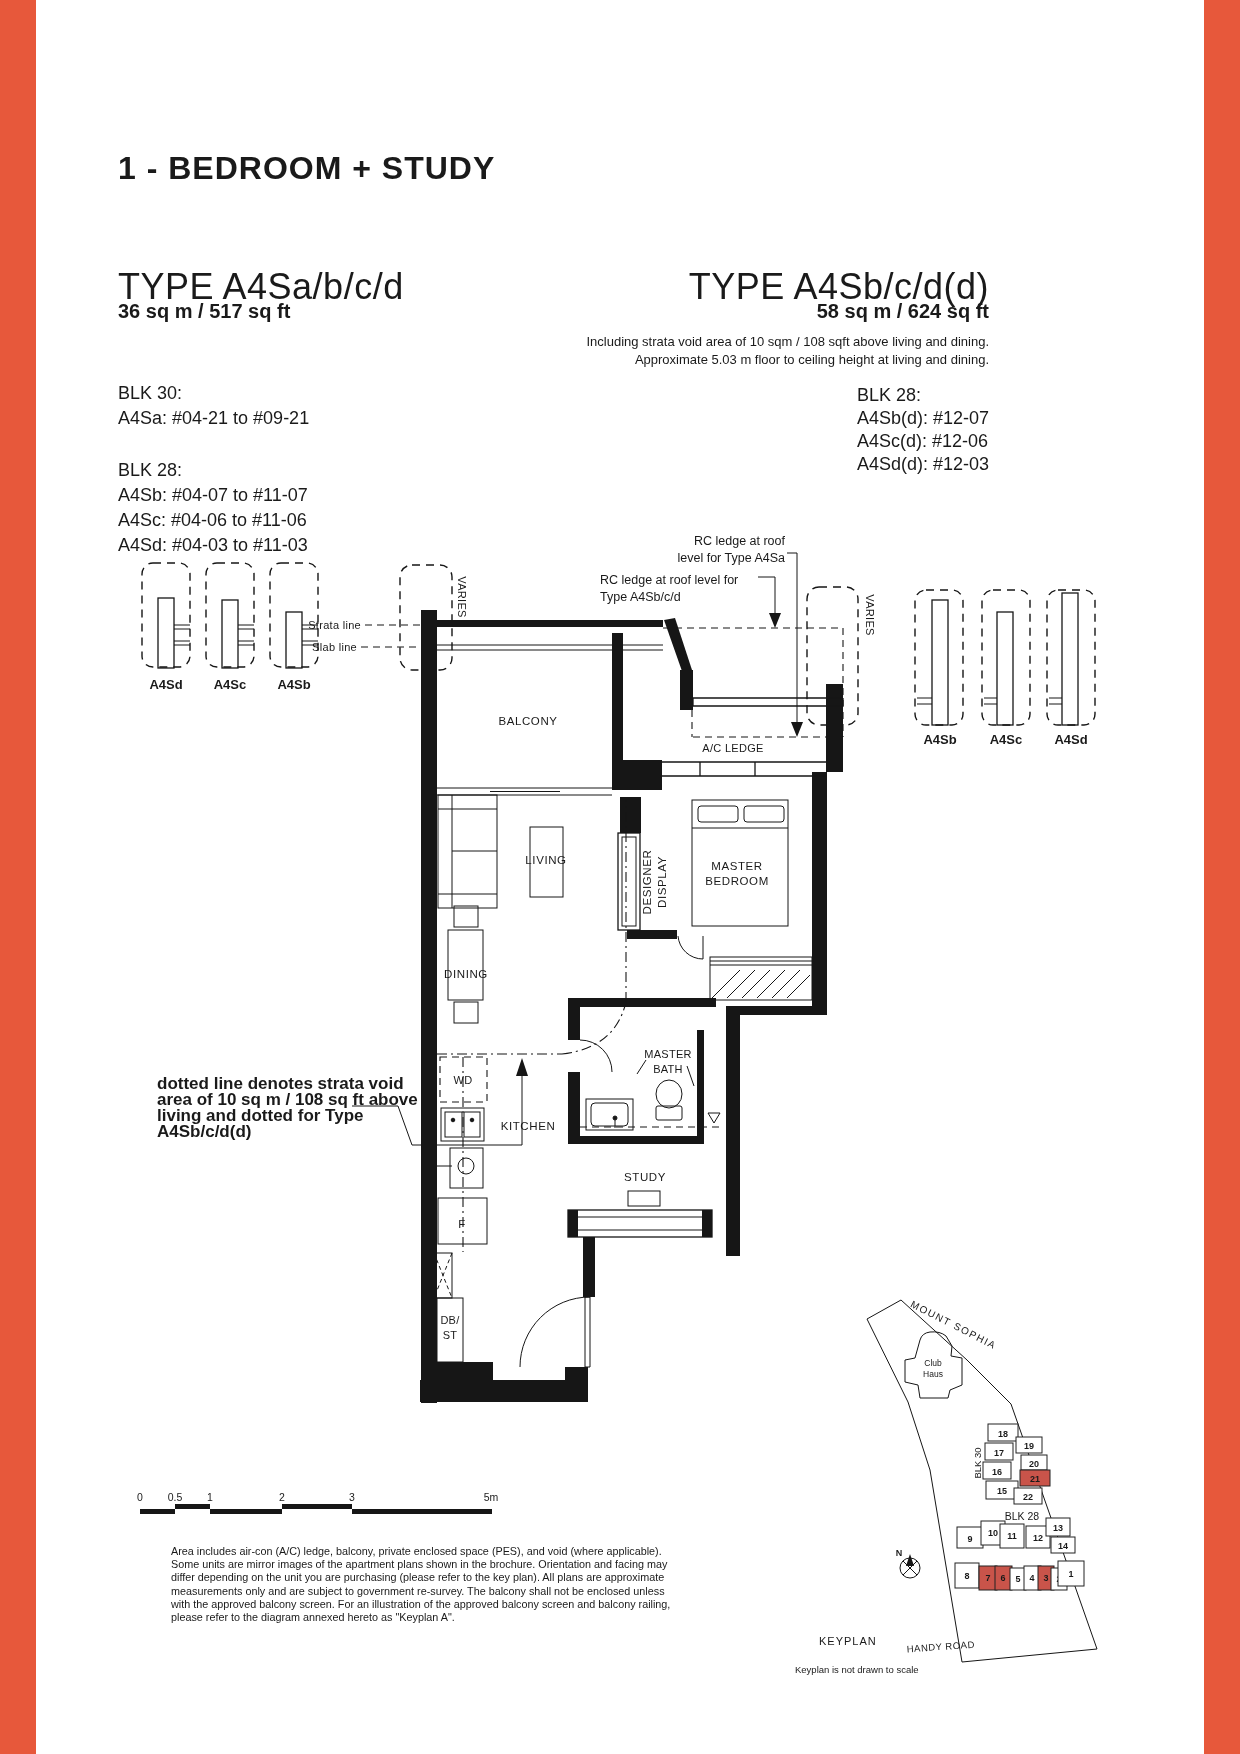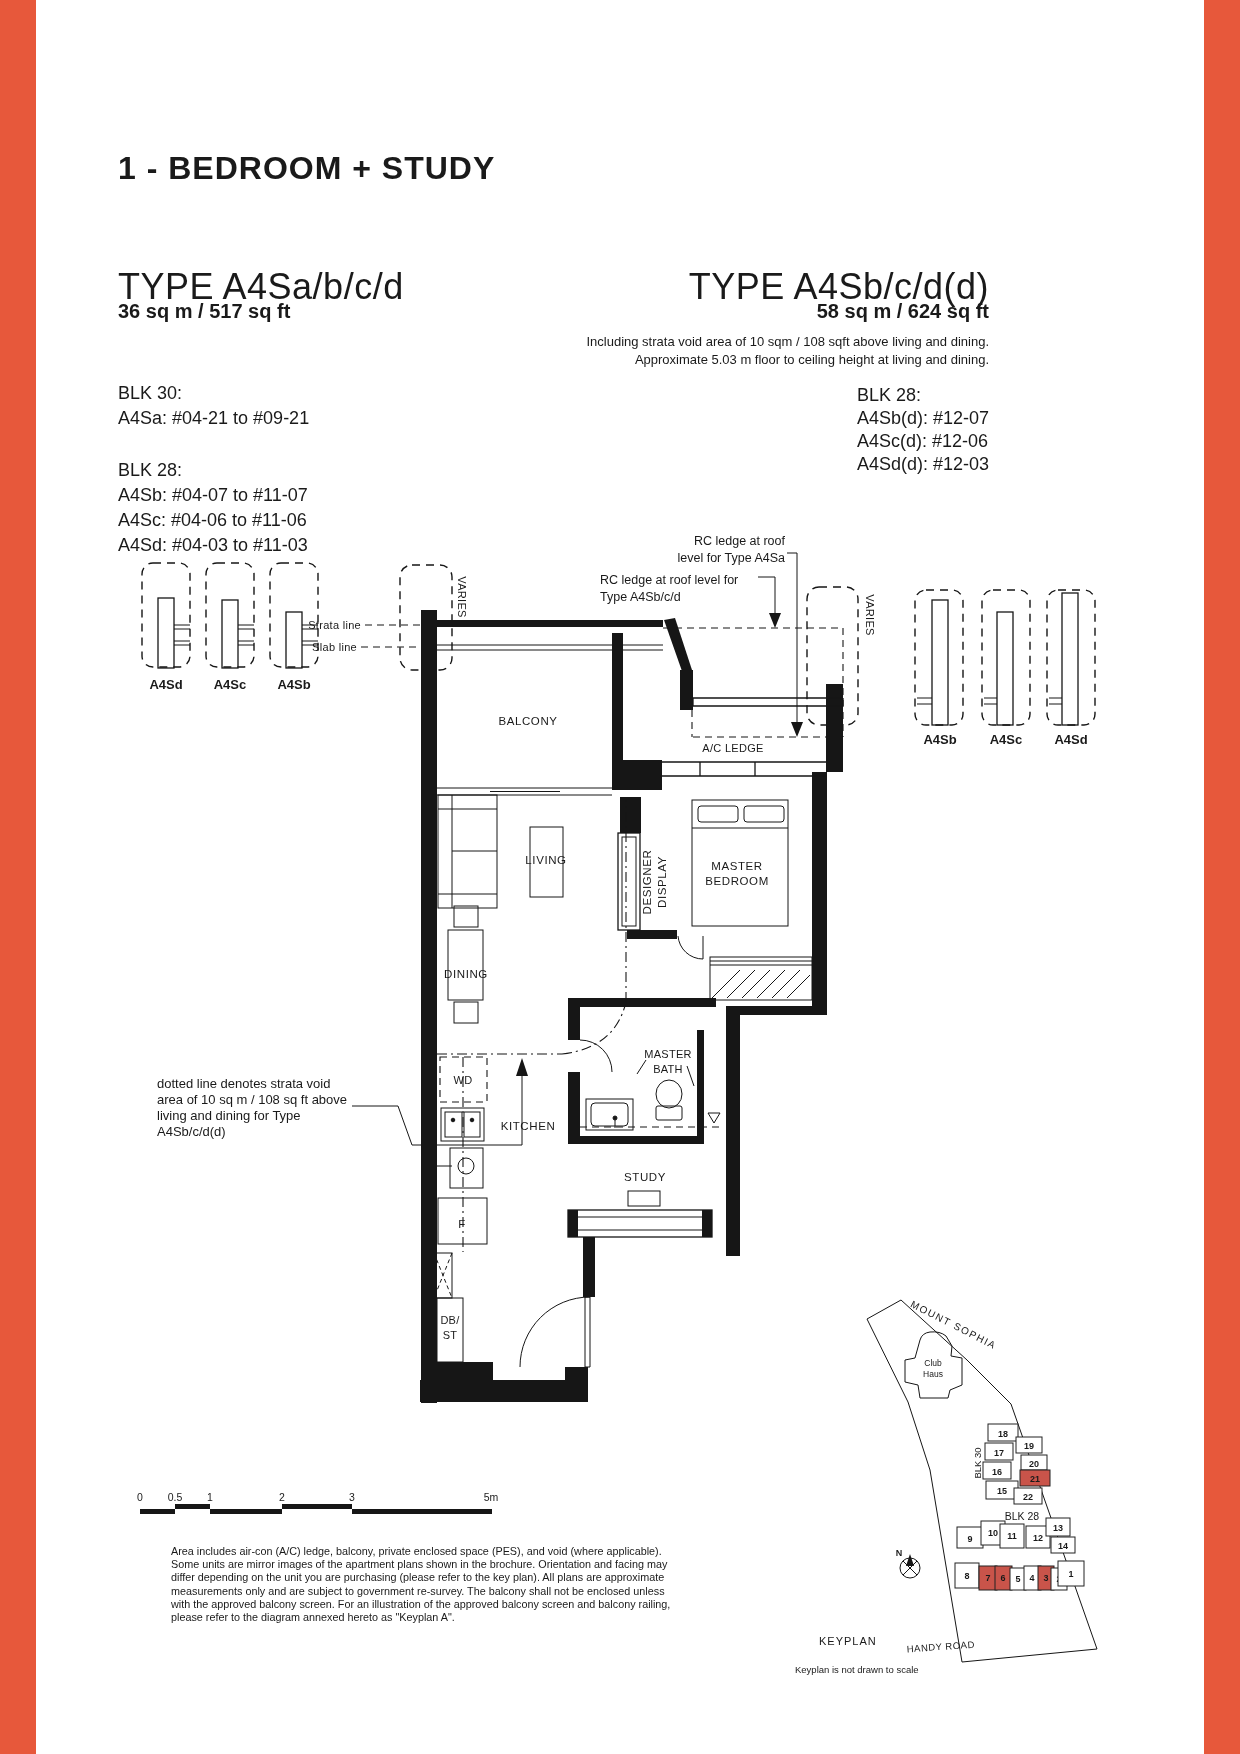--- a/index.html
+++ b/index.html
@@ -16,21 +16,21 @@
   .rightcol{right:251px;text-align:left;}
   .type-right-name{top:243px;}
   .area-right{top:300px;}
   .note{font-size:13px;line-height:17px;}
   .note-1{top:333px;}
   .note-2{top:351px;margin-left:20px;}
   .blklist{font-size:18px;line-height:25px;}
   .blk-left-1{left:118px;top:381px;}
   .blk-left-2{left:118px;top:458px;}
   .blk-right{top:384px;line-height:23px;}
-  .voidnote{left:157px;top:1076px;font-size:13px;line-height:16px;}
+  .voidnote{left:157px;top:1076px;font-size:17px;line-height:16px;font-weight:bold;}
   .disclaimer{left:140px;top:1545px;font-size:10.8px;line-height:13.2px;margin-left:31px;}
   svg{position:absolute;left:0;top:0;}
   svg text{font-family:"Liberation Sans",sans-serif;fill:#1a1a1a;}
   .rm{font-size:11.5px;letter-spacing:.6px;}
   .sm{font-size:11px;letter-spacing:.3px;}
   .ann{font-size:12.5px;}
   .seclab{font-size:13px;font-weight:bold;}
   .scale-num{font-size:10.5px;}
   .kp-num{font-size:9px;font-weight:bold;}
   .kp-unit{fill:#fff;stroke:#222;stroke-width:1;}
@@ -369,21 +369,21 @@
 <div class="abs rightcol blklist blk-right">
   <div>BLK 28:</div>
   <div>A4Sb(d): #12-07</div>
   <div>A4Sc(d): #12-06</div>
   <div>A4Sd(d): #12-03</div>
 </div>
 
 <div class="abs voidnote">
   <div>dotted line denotes strata void</div>
   <div>area of 10 sq m / 108 sq ft above</div>
-  <div>living and dining for Type</div>
+  <div>living and dotted for Type</div>
   <div>A4Sb/c/d(d)</div>
 </div>
 
 <div class="abs disclaimer">
   <div>Area includes air-con (A/C) ledge, balcony, private enclosed space (PES), and void (where applicable).</div>
   <div>Some units are mirror images of the apartment plans shown in the brochure. Orientation and facing may</div>
   <div>differ depending on the unit you are purchasing (please refer to the key plan). All plans are approximate</div>
   <div>measurements only and are subject to government re-survey. The balcony shall not be enclosed unless</div>
   <div>with the approved balcony screen. For an illustration of the approved balcony screen and balcony railing,</div>
   <div>please refer to the diagram annexed hereto as "Keyplan A".</div>

